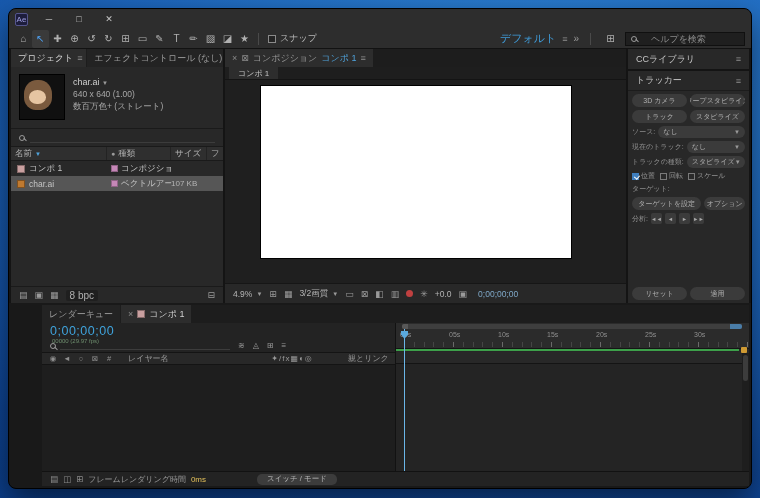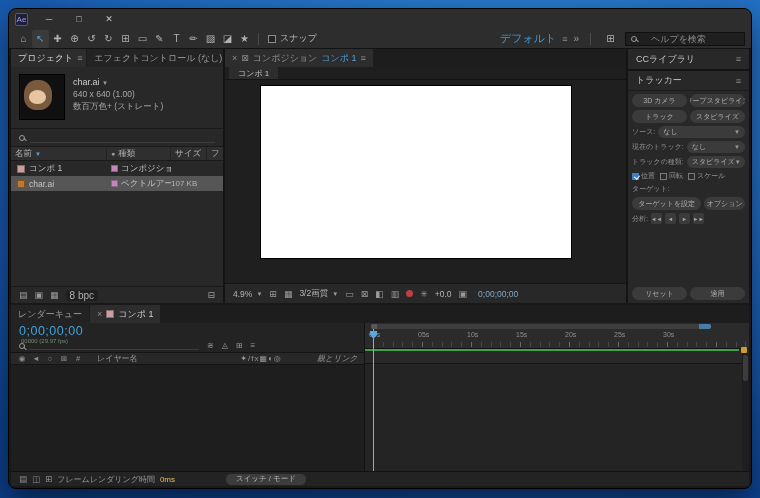--- a/index.html
+++ b/index.html
@@ -115,35 +115,35 @@
   .tdrop { flex:1; height:12px; background:#3b3b3b; border-radius:6px; display:flex; align-items:center; justify-content:space-between; padding:0 5px; font-size:7px; color:#aeaeae; white-space:nowrap; overflow:hidden; }
   .cbrow { display:flex; gap:5px; align-items:center; }
   .cbitem { display:flex; gap:2px; align-items:center; font-size:7px; color:#9a9a9a; white-space:nowrap; }
   .cb { width:7px; height:7px; border:1px solid #7a7a7a; background:#2a2a2a; flex:none; position:relative; }
   .cb.checked { background:#3f7fbf; border-color:#3f7fbf; }
   .cb.checked::after { content:""; position:absolute; left:1.5px; top:0.5px; width:2.5px; height:4px; border:solid #fff; border-width:0 1.2px 1.2px 0; transform:rotate(40deg); }
   .navbtn { width:11px; height:11px; background:#3b3b3b; border-radius:2px; color:#a8a8a8; font-size:5.5px; display:flex; align-items:center; justify-content:center; flex:none; }
   .tspacer { flex:1; }
 
   
-  .timeline { height:185px; flex:none; background:#191919; display:flex; flex-direction:column; padding:2px 2px; }
+  .timeline { height:185px; flex:none; background:#191919; display:flex; flex-direction:column; padding:2px 2px;margin-left:31px; }
   .tl-main { flex:1; min-height:0; display:flex; background:#232323; }
   .tl-left { width:354px; flex:none; display:flex; flex-direction:column; border-right:1px solid #121212; min-height:0; }
   .tl-top { height:29px; flex:none; position:relative; background:#232323; }
   .tc { position:absolute; left:8px; top:1px; font-size:12.5px; color:#3fa3dc; letter-spacing:.5px; }
   .fps { position:absolute; left:10px; top:15px; font-size:6px; color:#6f8f6f; }
   .tl-toolrow { position:absolute; left:8px; right:6px; bottom:1px; height:10px; display:flex; align-items:center; gap:8px; }
   .tl-search { display:flex; align-items:center; gap:4px; width:180px; }
   .tl-search .search-line { height:7px; }
   .tr-ic { font-size:8px; color:#9a9a9a; line-height:10px; }
   .tl-header { height:13px; flex:none; background:#282828; border-top:1px solid #141414; border-bottom:1px solid #141414; display:flex; align-items:center; gap:4px; padding-left:6px; font-size:8px; color:#9a9a9a; white-space:nowrap; overflow:hidden; }
   .hic { width:10px; text-align:center; font-size:7.5px; color:#8f8f8f; flex:none; }
   .hname { margin-left:10px; width:108px; }
   .hswitch { width:104px; text-align:center; letter-spacing:1px; }
-  .hparent { flex:1;font-style:italic; }
+  .hparent { flex:1; }
   .tl-layers { flex:1; background:#1e1e1e; min-height:0; }
 
   .tl-right { flex:1; min-width:0; position:relative; display:flex; flex-direction:column; background:#262626; }
   .ruler { height:26px; flex:none; position:relative; background:#2b2b2b; border-bottom:1px solid #141414; }
   .workarea { position:absolute; left:6px; top:1px; width:340px; height:5px; background:#3e3e3e; border-radius:2px; }
   .wa-end-l { position:absolute; left:0; top:0; width:6px; height:5px; background:#585858; border-radius:2px 0 0 2px; }
   .wa-end-r { position:absolute; right:0; top:0; width:12px; height:5px; background:#4a7da8; border-radius:0 2px 2px 0; }
   .ruler-label { position:absolute; top:8px; font-size:7px; color:#8f8f8f; white-space:nowrap; }
   .ruler-ticks { position:absolute; left:8px; right:0; bottom:1px; height:5px;
       background:

